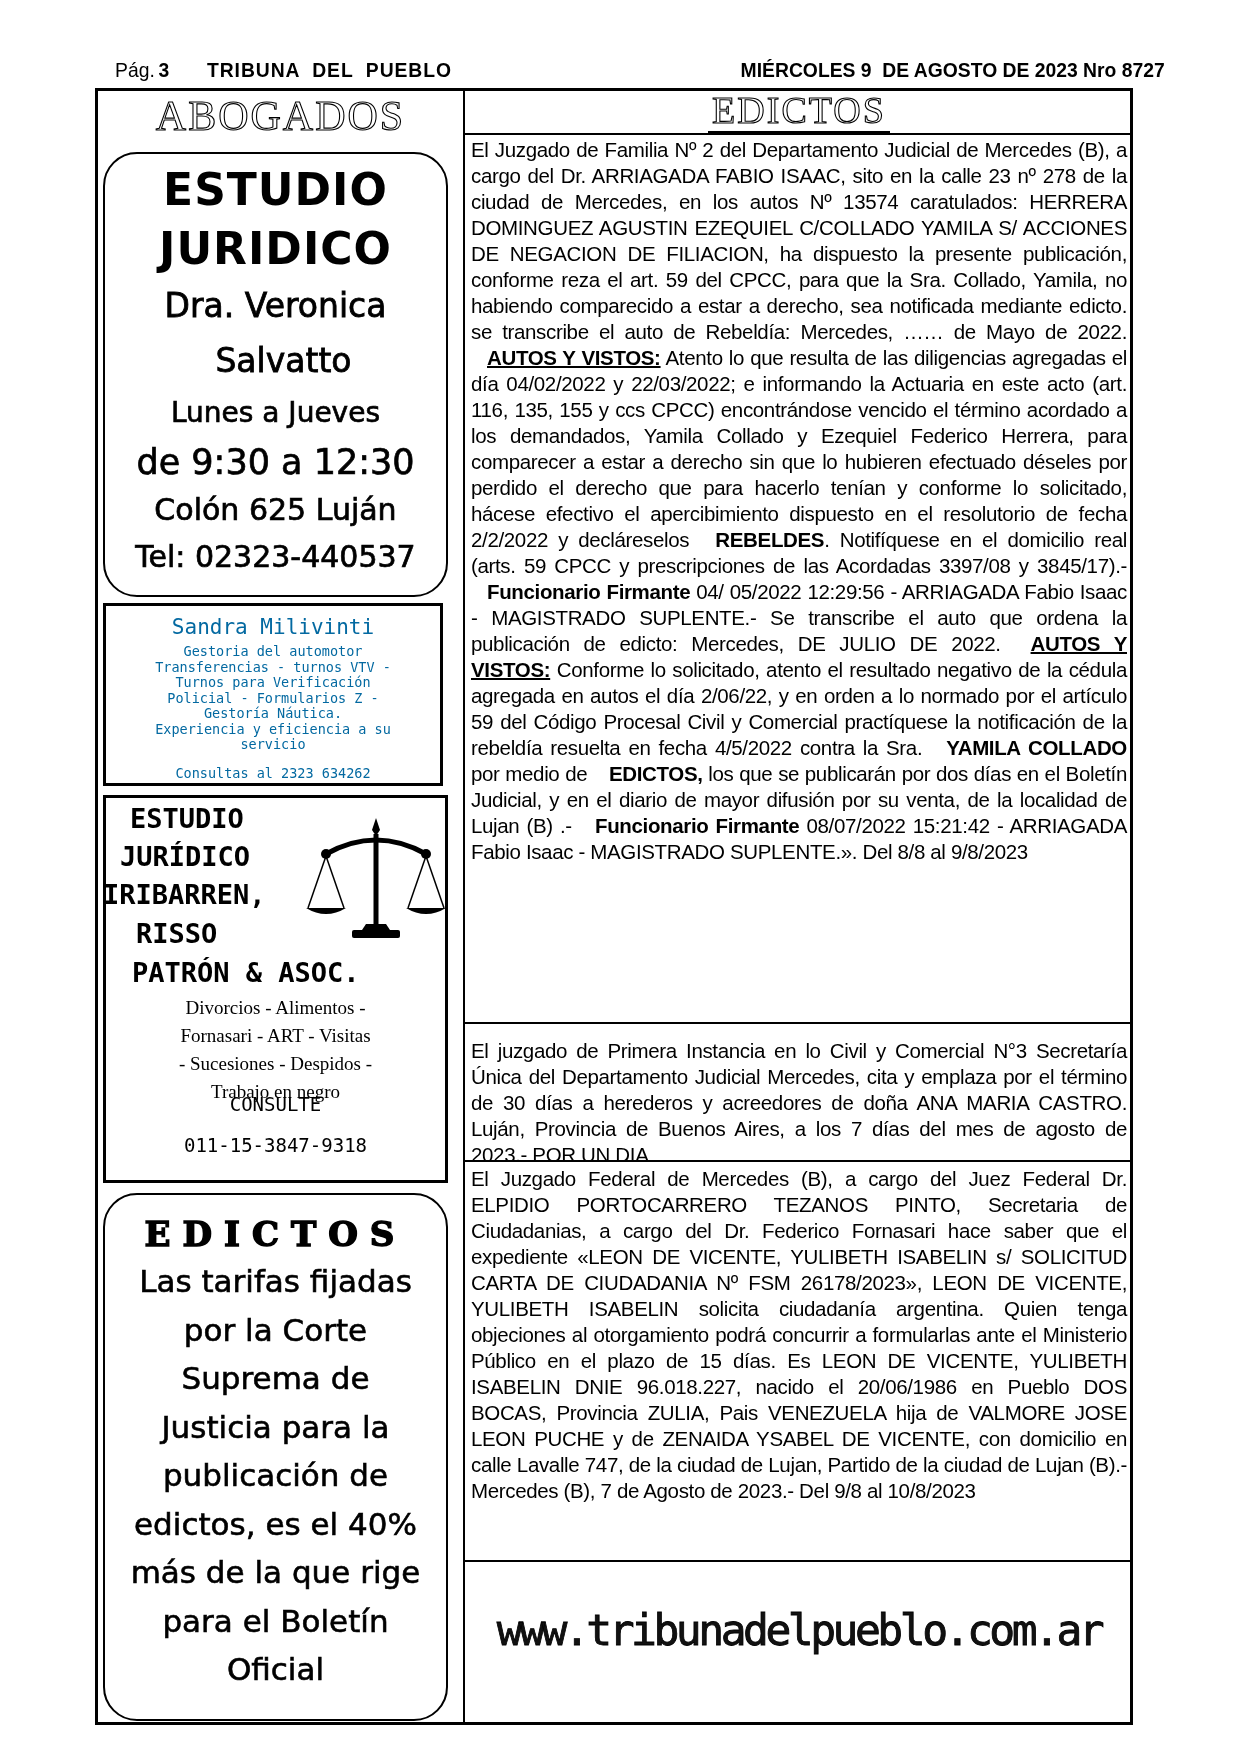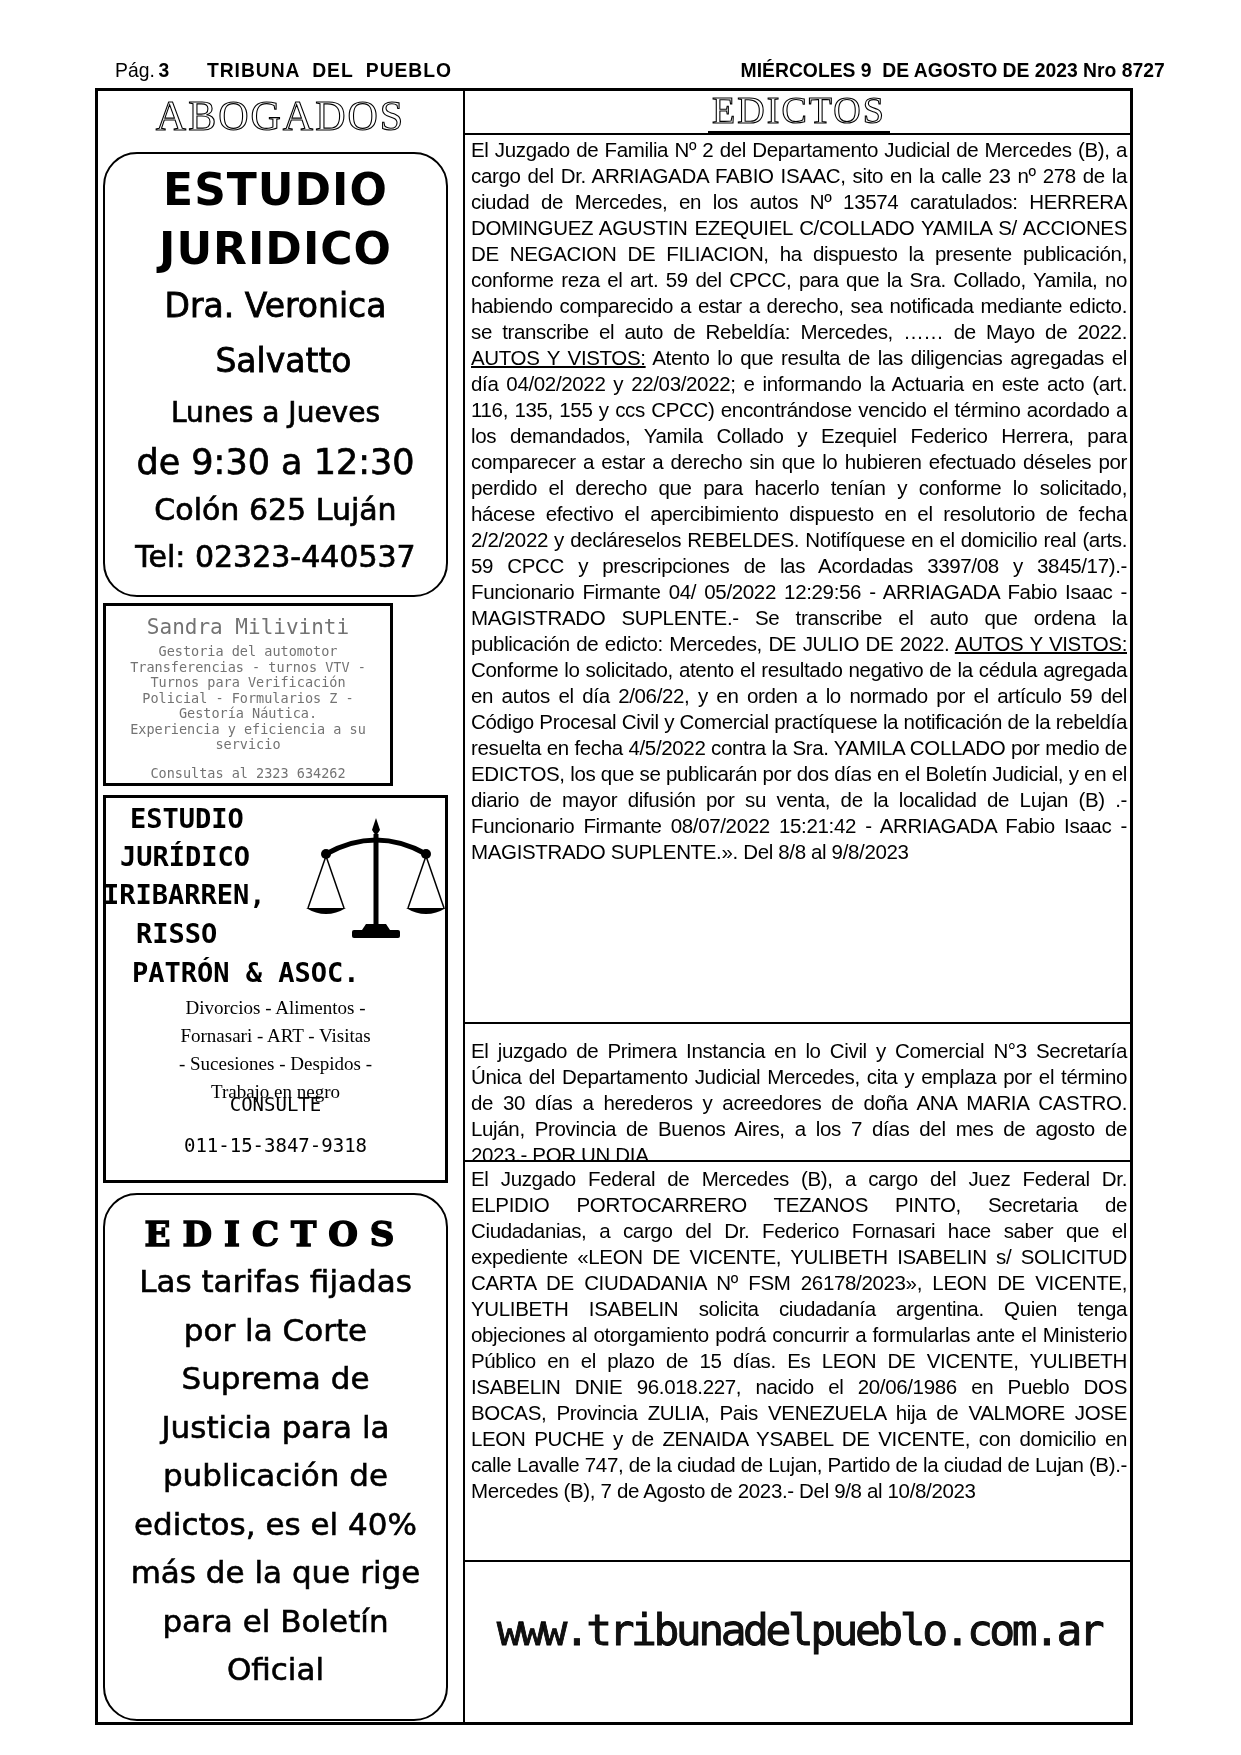--- a/index.html
+++ b/index.html
@@ -42,23 +42,23 @@
     .ad-estudio .l1 { font-size: 44px; line-height: 60px; margin-top: 6px; letter-spacing: 1px; }
     .ad-estudio .l2 { font-size: 44px; line-height: 58px; letter-spacing: 1px; }
     .ad-estudio .l3 { font-size: 33px; line-height: 56px; font-weight: normal; -webkit-text-stroke: 0.8px #000; }
     .ad-estudio .l4 { font-size: 33px; line-height: 54px; font-weight: normal; margin-left: 16px; -webkit-text-stroke: 0.8px #000; }
     .ad-estudio .l5 { font-size: 28px; line-height: 50px; font-weight: normal; -webkit-text-stroke: 0.7px #000; }
     .ad-estudio .l6 { font-size: 35px; line-height: 48px; font-weight: normal; -webkit-text-stroke: 0.7px #000; }
     .ad-estudio .l7 { font-size: 30px; line-height: 48px; font-weight: normal; -webkit-text-stroke: 0.7px #000; }
     .ad-estudio .l8 { font-size: 30px; line-height: 46px; font-weight: normal; -webkit-text-stroke: 0.7px #000; white-space: nowrap; }
 
     .ad-sandra {
-      position: absolute; left: 103px; top: 603px; width: 290px; height: 183px;
+      position: absolute; left: 103px; top: 603px; width: 340px; height: 183px;
       border: 3px solid #000; box-sizing: border-box; text-align: center;
-      font-family: "DejaVu Sans Mono", monospace; color: #737373;
+      font-family: "DejaVu Sans Mono", monospace; color: #0369a1;
     }
     .ad-sandra .name { font-size: 21px; line-height: 26px; margin-top: 8px; }
     .ad-sandra .body { font-size: 13.5px; line-height: 15.5px; margin-top: 4px; padding: 0 4px; }
     .ad-sandra .cons { font-size: 13.5px; line-height: 16px; margin-top: 12px; }
 
     .ad-iribarren {
       position: absolute; left: 103px; top: 795px; width: 345px; height: 388px;
       border: 3px solid #000; box-sizing: border-box;
       font-family: "DejaVu Sans Mono", monospace;
     }
@@ -75,21 +75,21 @@
     .ad-edictos .head { font-family: "DejaVu Serif", serif; font-weight: bold; font-size: 34px; letter-spacing: 12px; margin-top: 18px; line-height: 42px; -webkit-text-stroke: 1.5px #000; }
     .ad-edictos .body { font-size: 31px; line-height: 48.5px; margin-top: 2px; -webkit-text-stroke: 0.6px #000; padding: 0 6px; }
 
     
     .edict {
       position: absolute; left: 465px; width: 668px; box-sizing: border-box;
       padding: 0 6px 0 6px; border-bottom: 2px solid #000;
       font-family: "Liberation Sans", sans-serif; font-size: 20.5px; line-height: 26px;
       text-align: justify; letter-spacing: -0.35px;
     }
-    .edict b { font-weight: normal; }
+    .edict b { font-weight: bold; margin-left: 16px; }
     .edict u { text-decoration: underline; text-decoration-thickness: 2px; }
     #edict1 { top: 137px; height: 887px; }
     #edict2 { top: 1024px; height: 138px; padding-top: 14px; }
     #edict3 { top: 1162px; height: 400px; padding-top: 4px; }
 
     .website {
       position: absolute; left: 465px; top: 1605px; width: 668px; text-align: center;
       font-family: "DejaVu Sans Mono", monospace; font-size: 43px; letter-spacing: -3.5px;
       -webkit-text-stroke: 0.8px #000; color: #111;
     }

